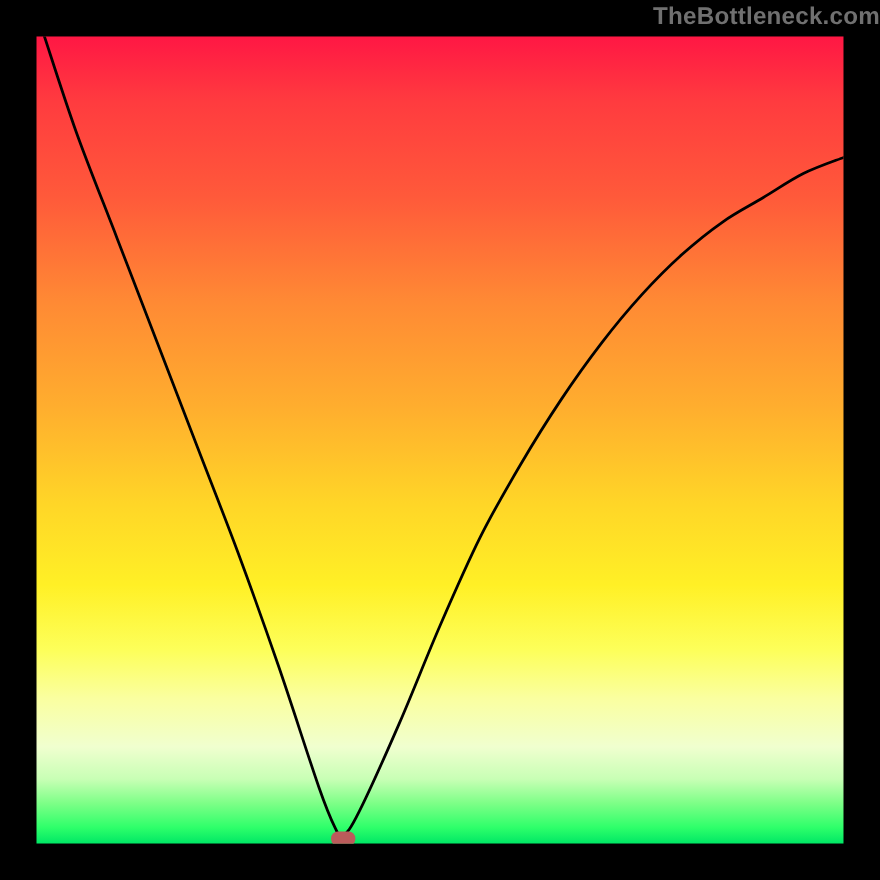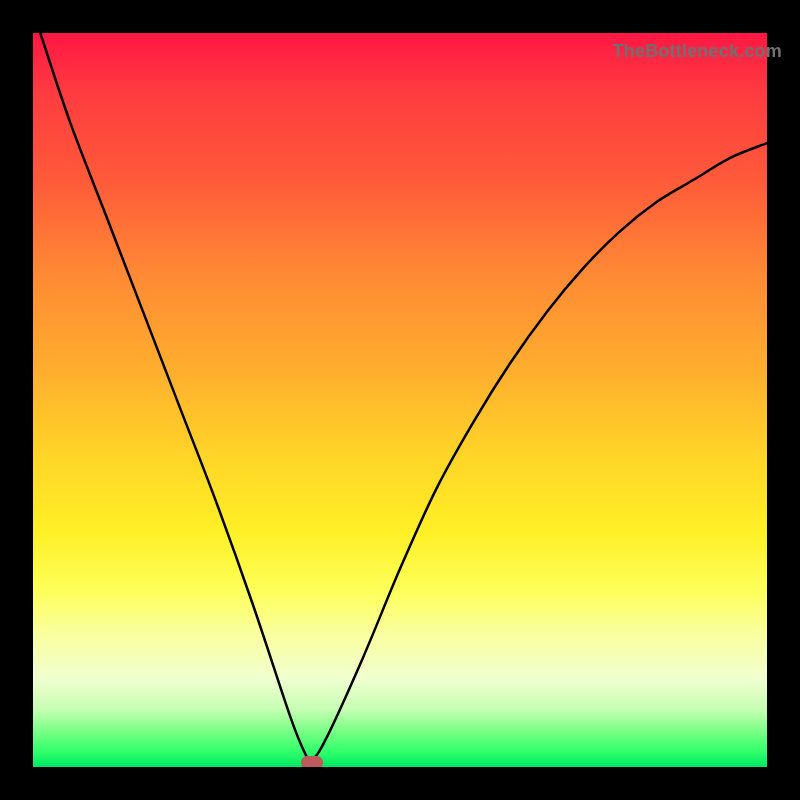--- a/index.html
+++ b/index.html
@@ -12,28 +12,27 @@
   }
   .frame {
     position: relative;
     width: 800px;
     height: 800px;
     background: #000;
   }
   .watermark {
     position: absolute;
     top: 2px;
-    right: 18px;
+    right: 0;
     color: #707070;
     font-family: Arial, Helvetica, sans-serif;
-    font-size: 18px;
+    font-size: 22px;
     font-weight: 600;
     letter-spacing: 0.2px;
     z-index: 10;
-    margin-top: 39px;
   }
   .plot-area {
     position: absolute;
     left: 33px;
     top: 33px;
     width: 734px;
     height: 734px;
     overflow: hidden;
   }
   .gradient {

